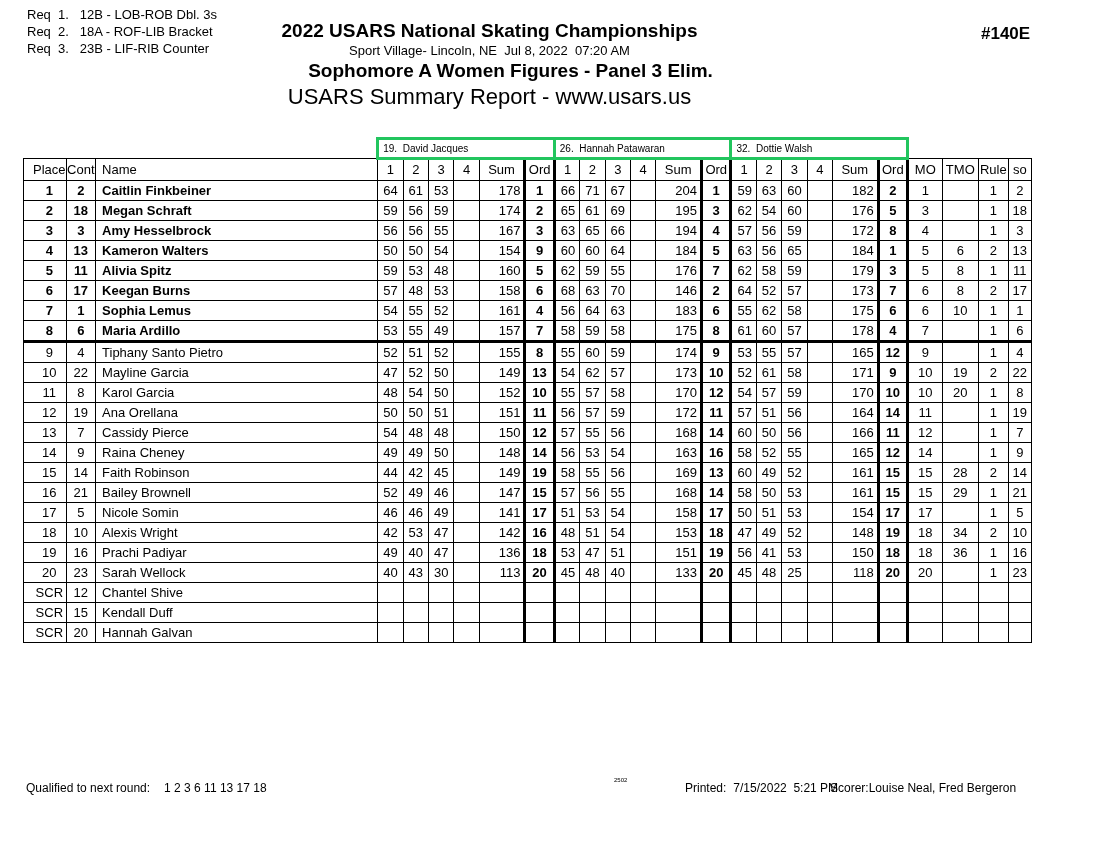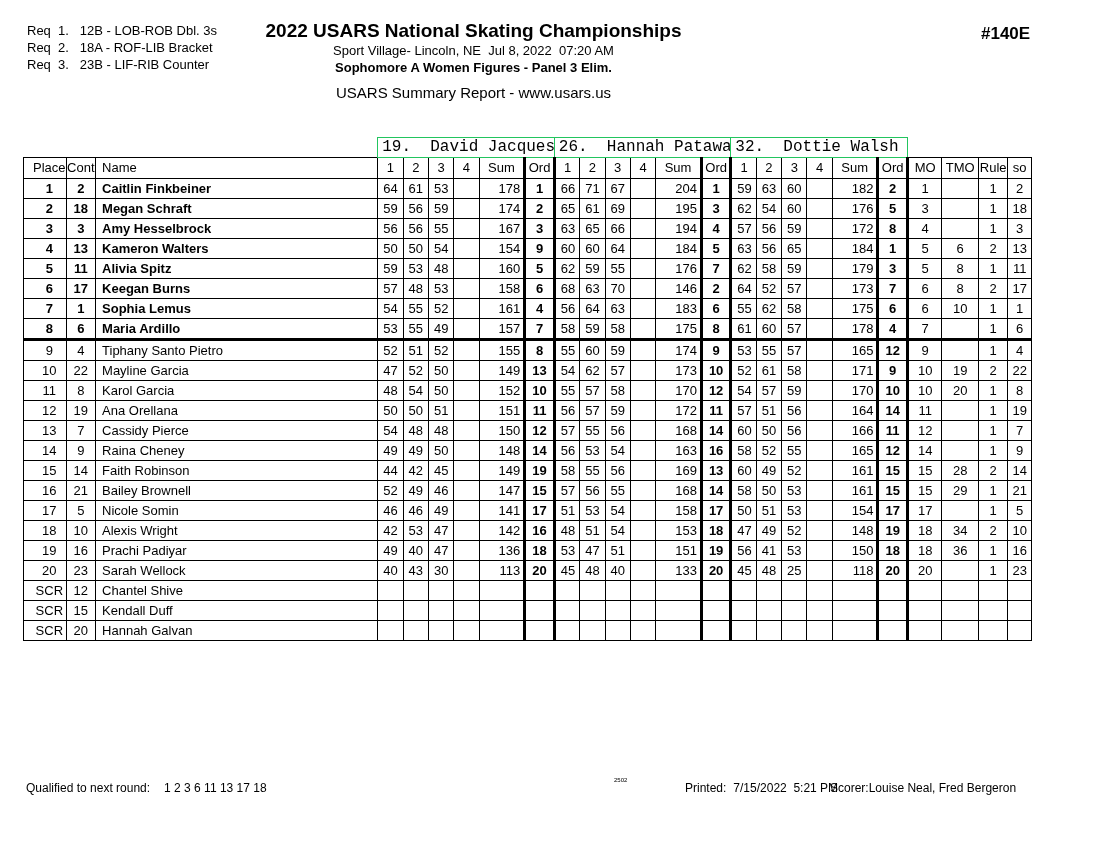--- a/index.html
+++ b/index.html
@@ -2,36 +2,36 @@
 <html><head>
 <meta charset="utf-8">
 <style>
   html,body{margin:0;padding:0;}
   body{
     width:1100px;height:850px;position:relative;background:#fff;color:#000;
     font-family:"Liberation Sans", sans-serif;overflow:hidden;
   }
   .pre{white-space:pre;}
   
-  .req-block{position:absolute;left:27px;top:22px;font-size:13px;line-height:17px;}
-  .title-center{position:absolute;left:0;width:947px;text-align:center;}
+  .req-block{position:absolute;left:27px;top:6px;font-size:13px;line-height:17px;}
+  .title-center{position:absolute;left:16px;width:947px;text-align:center;}
   .t1{top:20px;font-size:19px;font-weight:bold;}
   .t2{top:43px;font-size:13px;}
-  .t3{top:60px;font-size:13px;font-weight:bold;}
-  .t4{top:84px;font-size:15px;}
+  .t3{top:60px;font-size:19px;font-weight:bold;margin-left:21px;}
+  .t4{top:84px;font-size:22px;}
   .event-num{position:absolute;left:981px;top:24px;font-size:17px;font-weight:bold;}
   
   .table-wrap{position:absolute;left:23px;top:137px;}
   table{border-collapse:collapse;table-layout:fixed;width:1009px;}
   td{
     border:1px solid #000;height:19px;font-size:13px;padding:0;
     text-align:center;vertical-align:middle;overflow:hidden;white-space:nowrap;
   }
   td.spacer{border:none;}
-  td.judgebox{border:1px solid #22c55e;text-align:left;padding-left:4px;font-size:16px;height:15px;white-space:pre;font-family:Liberation Mono, monospace;}
+  td.judgebox{border:3px solid #22c55e;text-align:left;padding-left:4px;font-size:10px;height:15px;white-space:pre;}
   tr.hdr td{height:20px;}
   td.name{text-align:left;padding-left:6px;}
   td.pl{text-align:center;padding-left:9px;}
   td.sc{text-align:left;padding-left:5px;}
   td.sum{text-align:right;padding-right:3px;}
   td.thick{border-left-width:3px;border-right-width:3px;}
   td.ordv{font-weight:bold;}
   td.b{font-weight:bold;}
   tr.cut td{border-bottom-width:3px;}
   

